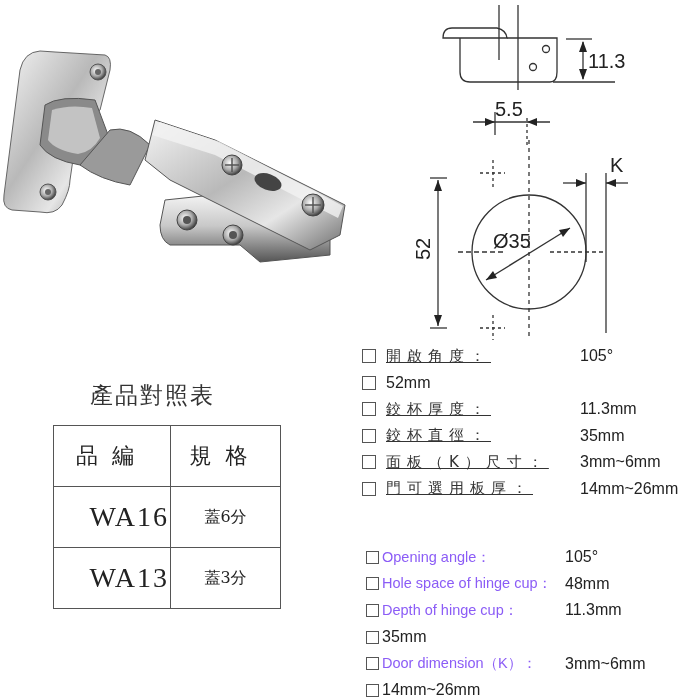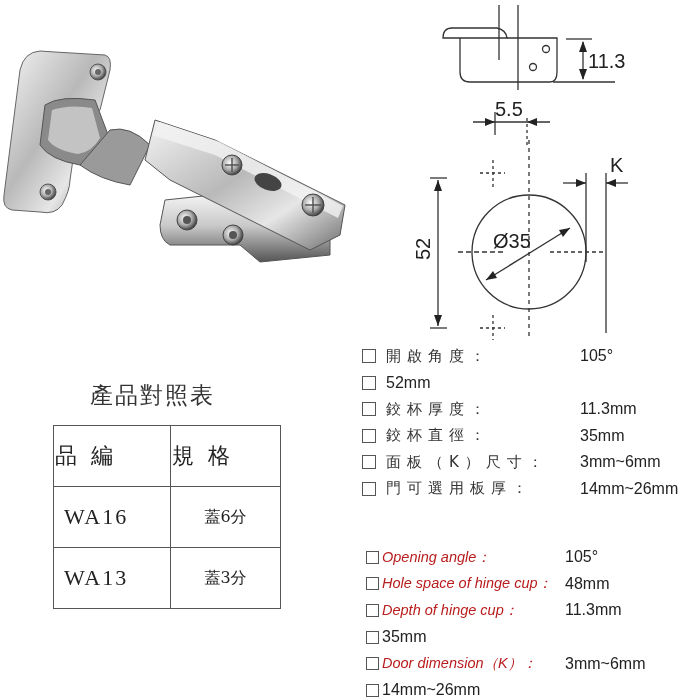--- a/index.html
+++ b/index.html
@@ -9,32 +9,32 @@
     
     #photo { left: 0; top: 30px; width: 360px; height: 250px; }
     
     #diagram { left: 400px; top: 0; width: 300px; height: 340px; }
     .dim-text { font-family: "Liberation Sans", sans-serif; font-size: 20px; fill: #222; }
     
     .spec-list { left: 362px; top: 343px; width: 338px; }
     .spec-row { display: flex; align-items: center; height: 26.5px; font-size: 16px; }
     .chk { width: 12px; height: 12px; border: 1.3px solid #555; margin-right: 10px; flex: 0 0 auto; }
     .zh-label { letter-spacing: 6px; color: #333; font-family: "DejaVu Sans", sans-serif; font-size: 15px; }
-    .zh-label-col { width: 194px; }
+    .zh-label-col { width: 194px; text-decoration: underline; }
     .val { font-family: Liberation Sans, sans-serif; font-size: 16px; color: #222; }
     .en-list { left: 366px; top: 544px; width: 334px; }
     .en-row { display: flex; align-items: center; height: 26.6px; }
     .en-row .chk { margin-right: 3px; width: 11px; height: 11px; }
-    .en-label { font-family: "Liberation Sans", sans-serif; font-size: 14.5px; color: #b91c1c; width: 183px; white-space: nowrap; font-style: italic; }
+    .en-label { font-family: "Liberation Sans", sans-serif; font-size: 14.5px; color: #8b5cf6; width: 183px; white-space: nowrap; }
     
     .tbl-title { left: 90px; top: 380px; font-family: "DejaVu Serif", serif; font-size: 23px; color: #333; letter-spacing: 2px; }
     table.cmp { position: absolute; left: 53px; top: 425px; width: 228px; border-collapse: collapse; }
     table.cmp td, table.cmp th { border: 1.5px solid #555; height: 58px; font-family: "DejaVu Serif", serif; font-weight: normal; color: #222; }
-    table.cmp th { font-size: 22px; letter-spacing: 14px; text-align: left; font-family: "DejaVu Sans", sans-serif; }
-    table.cmp td.code { font-size: 22px; letter-spacing: 2px; padding-left: 10px; width: 105px; font-family: "Liberation Serif", serif; }
+    table.cmp th { font-size: 22px; letter-spacing: 14px; text-align: center; font-family: "DejaVu Sans", sans-serif; }
+    table.cmp td.code { font-size: 28px; letter-spacing: 2px; padding-left: 10px; width: 105px; font-family: "Liberation Serif", serif; text-align: right; }
     table.cmp td.spec { font-size: 16px; text-align: center; }
   </style>
 </head>
 <body>
 
 <div id="photo" class="abs">
   <svg width="360" height="250" viewBox="0 0 360 250">
     <defs>
       <linearGradient id="steel" x1="0" y1="0" x2="1" y2="1">
         <stop offset="0" stop-color="#f4f4f4"></stop>

